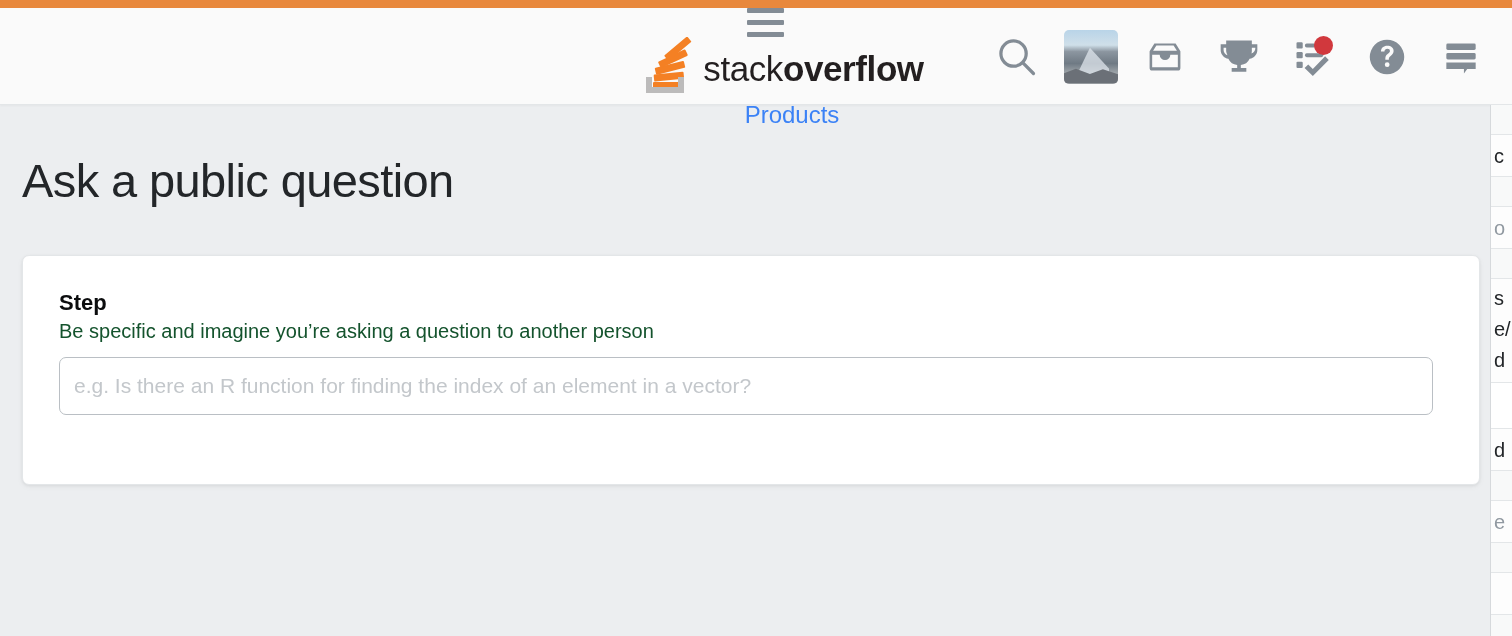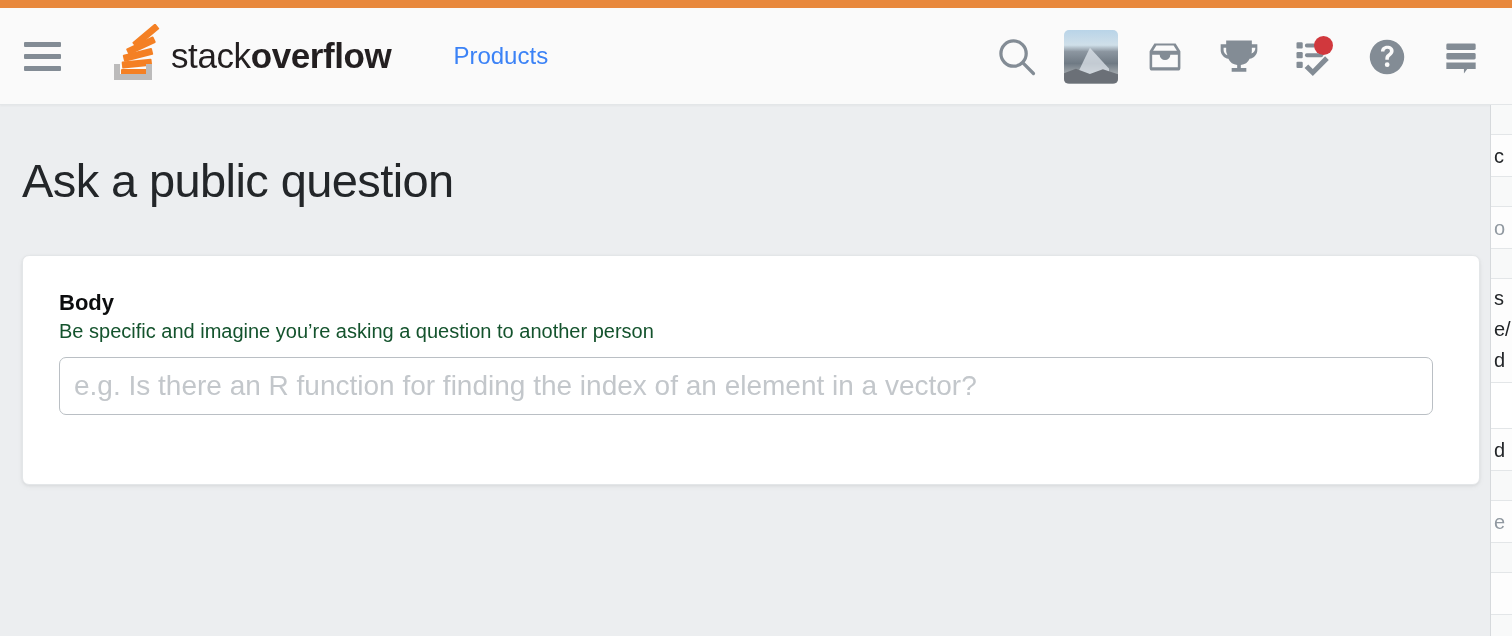--- a/index.html
+++ b/index.html
@@ -24,20 +24,21 @@
   
   .header {
     position: relative;
     height: 97px;
     background: #fafafa;
     border-bottom: 1px solid #e3e6e8;
     display: flex;
     align-items: center;
     padding: 0 0 0 10px;
     box-shadow: 0 1px 2px rgba(0,0,0,0.04);
+    flex-direction: column;
   }
   .hamburger {
     width: 46px;
     height: 46px;
     margin-left: 10px;
     display: flex;
     flex-direction: column;
     justify-content: center;
     gap: 7px;
     cursor: pointer;
@@ -199,21 +200,21 @@
   .field-help {
     font-size: 20px;
     color: #14532d;
     margin: 4px 0 14px 0;
   }
   .text-input {
     width: 1374px;
     height: 58px;
     border: 1px solid #babfc4;
     border-radius: 7px;
-    font-size: 28px;
+    font-size: 21px;
     color: #232629;
     padding: 0 14px;
     background: #fff;
     font-family: "Liberation Sans", sans-serif;
     outline: none;
   }
   .text-input::placeholder { color: #c3c7cb; }
 
   .field-label-2 {
     font-size: 22px;
@@ -336,21 +337,21 @@
 </div>
 
 <div class="page">
 
   <div class="content">
 
     <h1 class="page-title">Ask a public question</h1>
 
 
     <div class="card form-card">
-      <div class="field-label">Body</div>
+      <div class="field-label">Step</div>
       <div class="field-help">Be specific and imagine you’re asking a question to another person</div>
       <input class="text-input" type="text" placeholder="e.g. Is there an R function for finding the index of an element in a vector?" style="">
     </div>
 
   </div>
 
   <div class="right-strip">
     <div class="rs-row rs-h"></div>
     <div class="rs-row rs-t">c</div>
     <div class="rs-row rs-h"></div>

